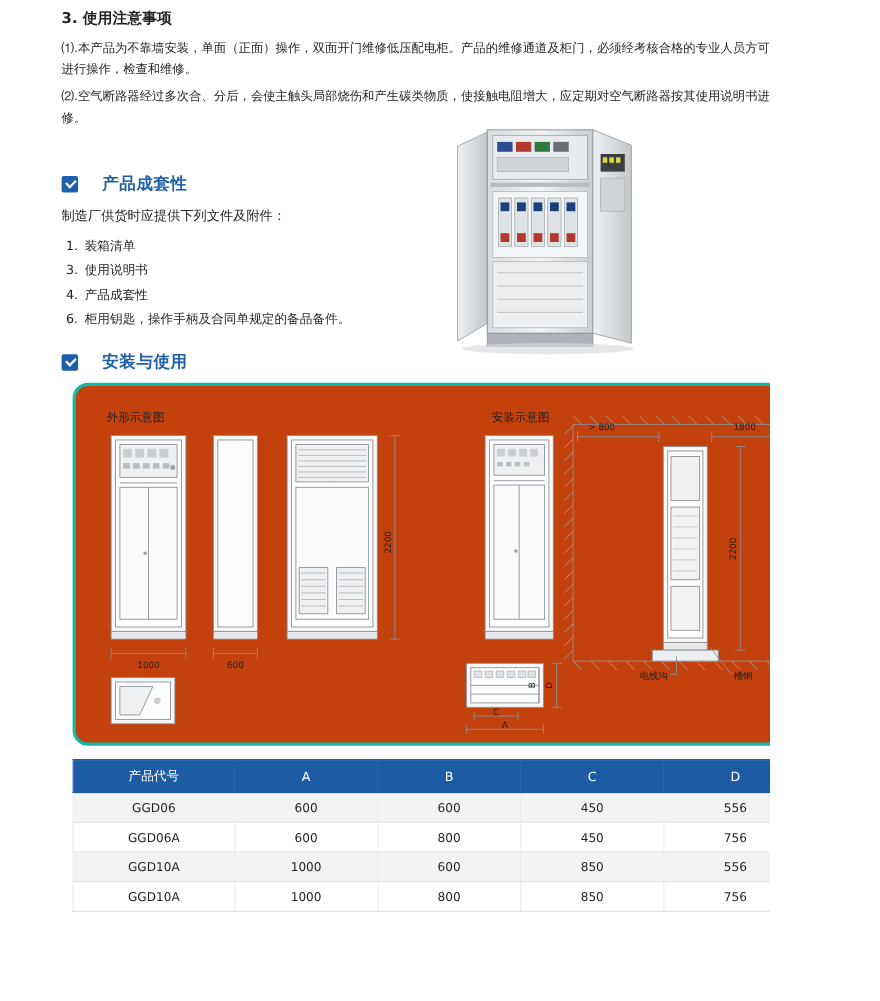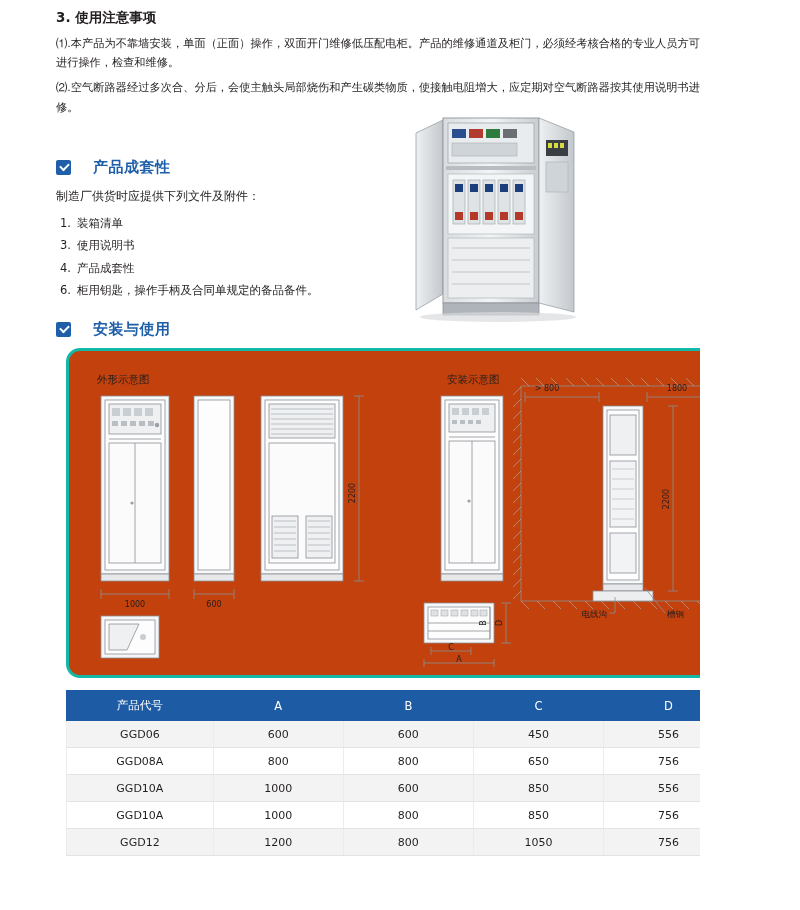--- a/index.html
+++ b/index.html
@@ -435,43 +435,36 @@
     </thead>
     <tbody>
       <tr>
         <td class="first">GGD06</td>
         <td>600</td>
         <td>600</td>
         <td>450</td>
         <td>556</td>
       </tr>
       <tr>
-        <td class="first">GGD08A</td>
+        <td class="first">GGD06A</td>
+        <td>600</td>
         <td>800</td>
-        <td>800</td>
-        <td>650</td>
+        <td>450</td>
         <td>756</td>
       </tr>
       <tr>
         <td class="first">GGD10A</td>
         <td>1000</td>
         <td>600</td>
         <td>850</td>
         <td>556</td>
       </tr>
       <tr>
         <td class="first">GGD10A</td>
         <td>1000</td>
         <td>800</td>
         <td>850</td>
         <td>756</td>
       </tr>
-      <tr>
-        <td class="first">GGD12</td>
-        <td>1200</td>
-        <td>800</td>
-        <td>1050</td>
-        <td>756</td>
-      </tr>
     </tbody>
   </table>
 
 </div>
 
 </body></html>

